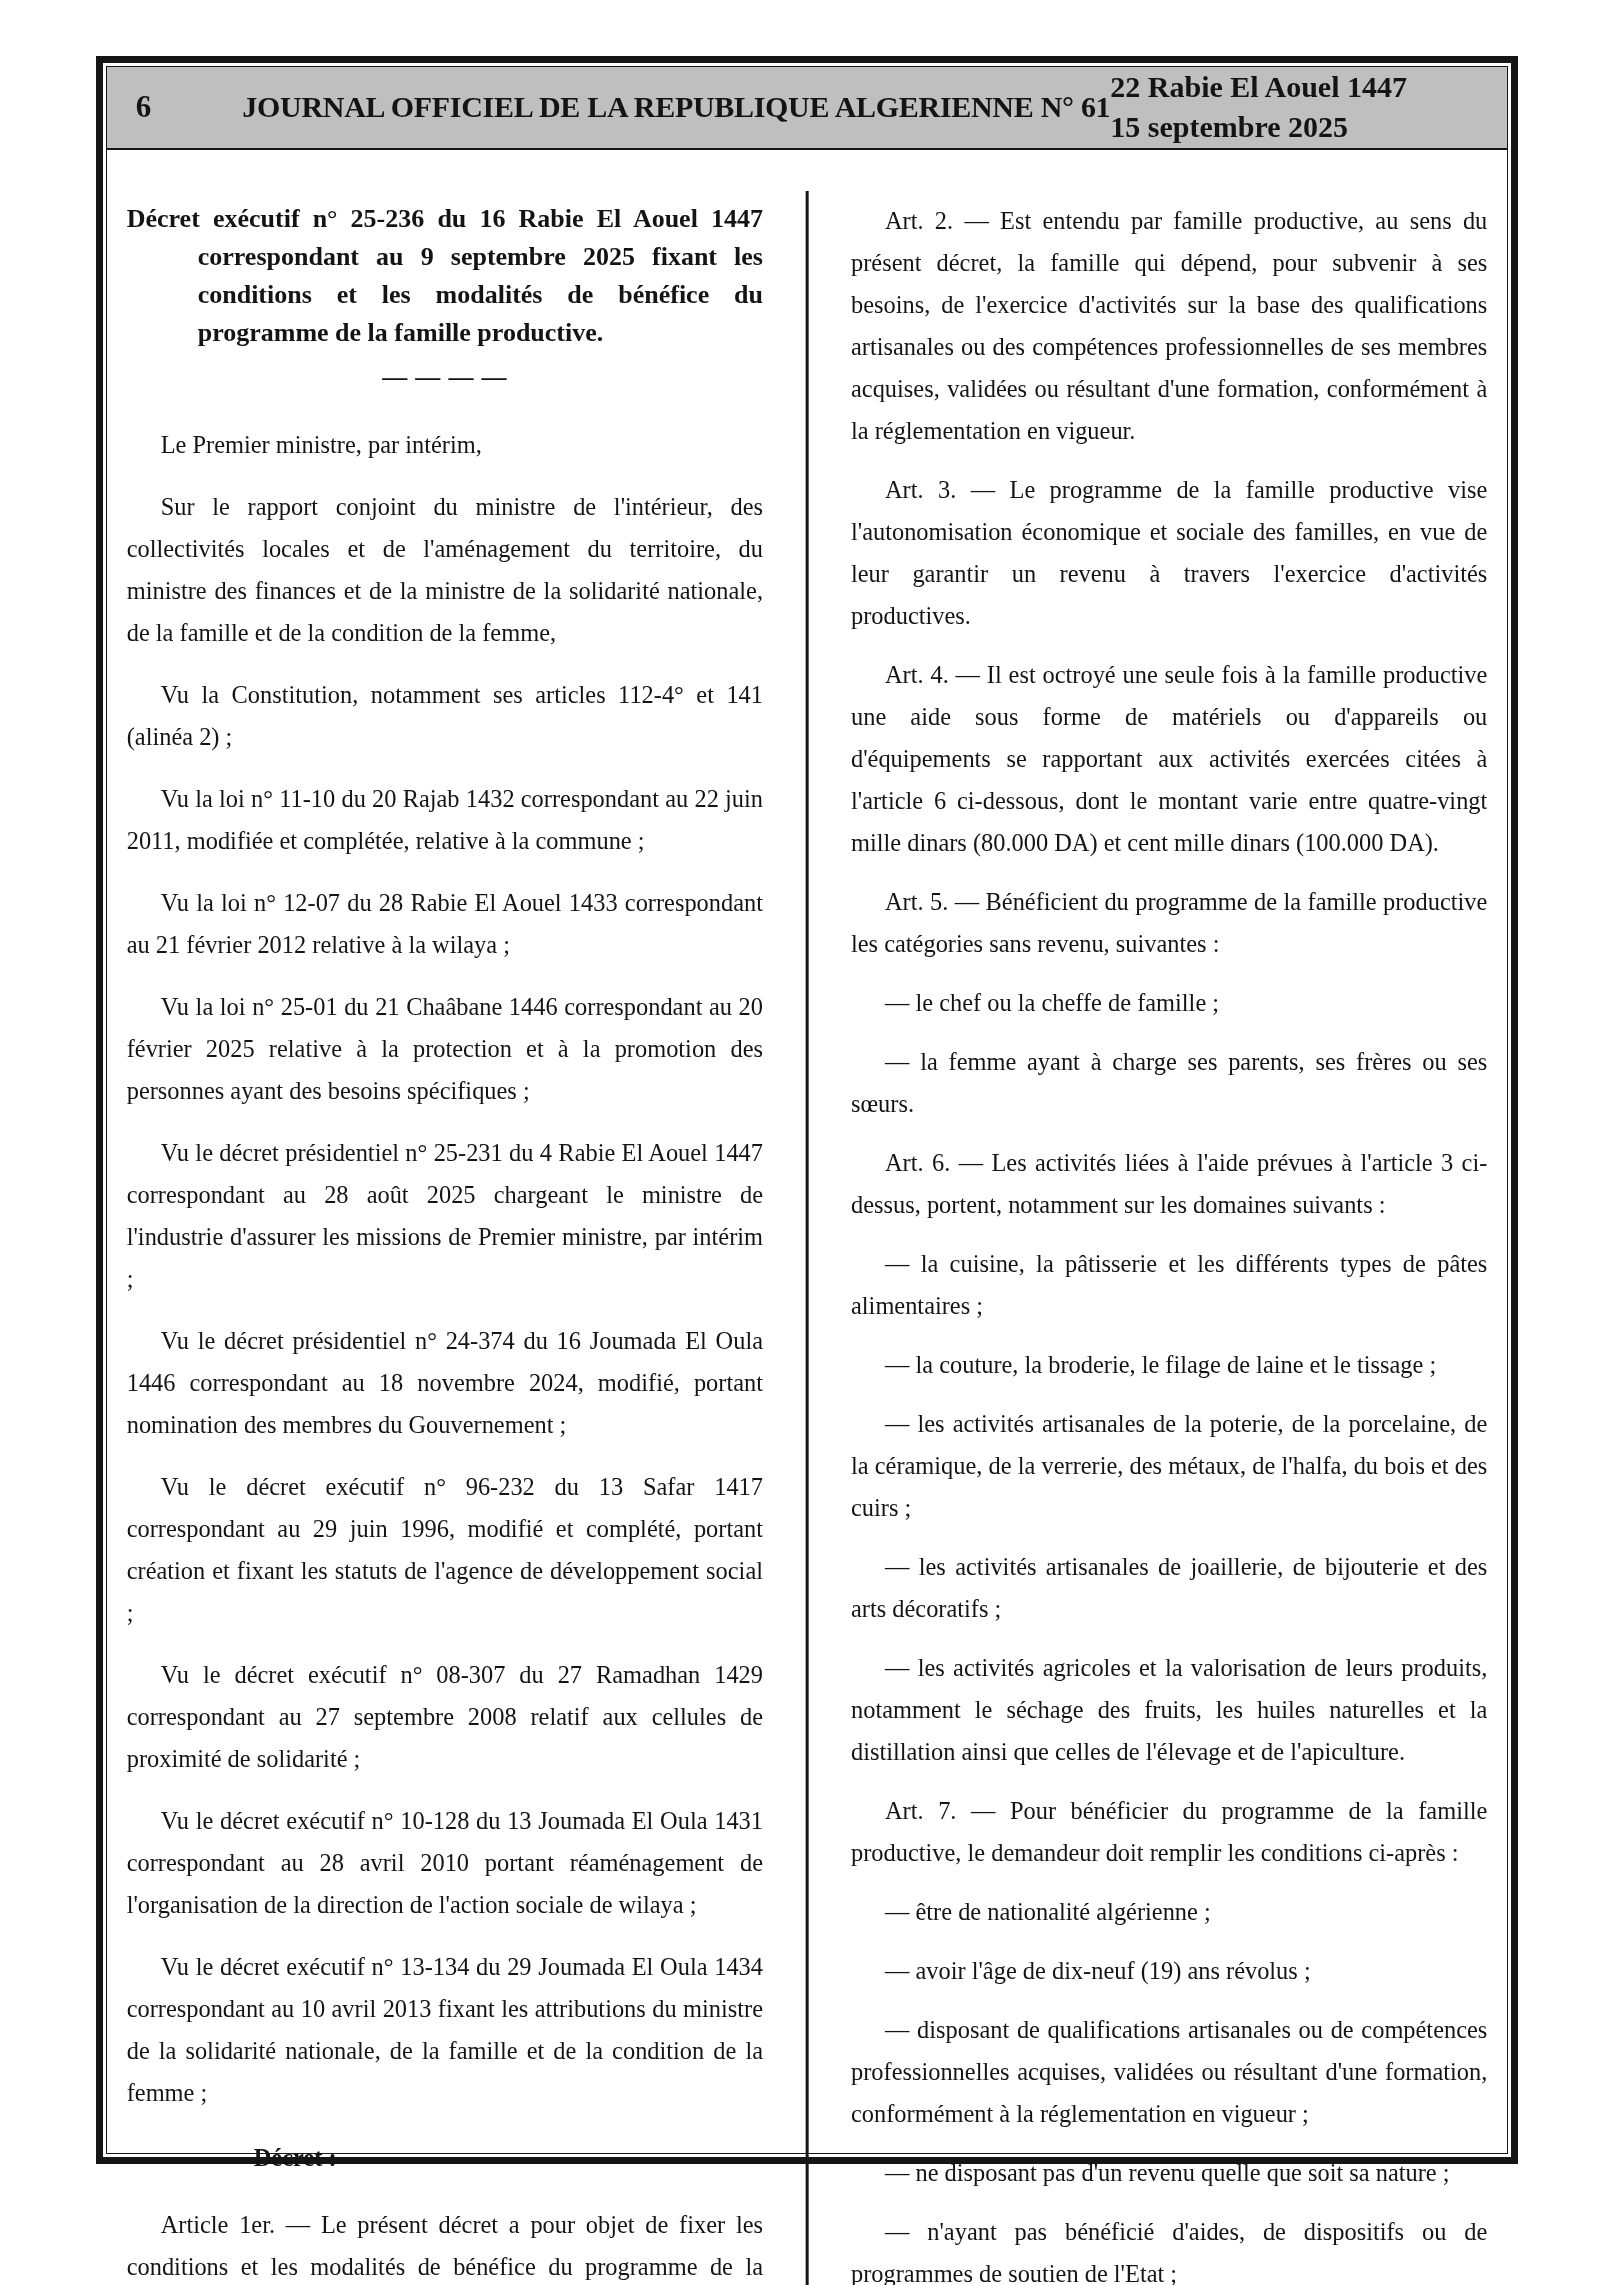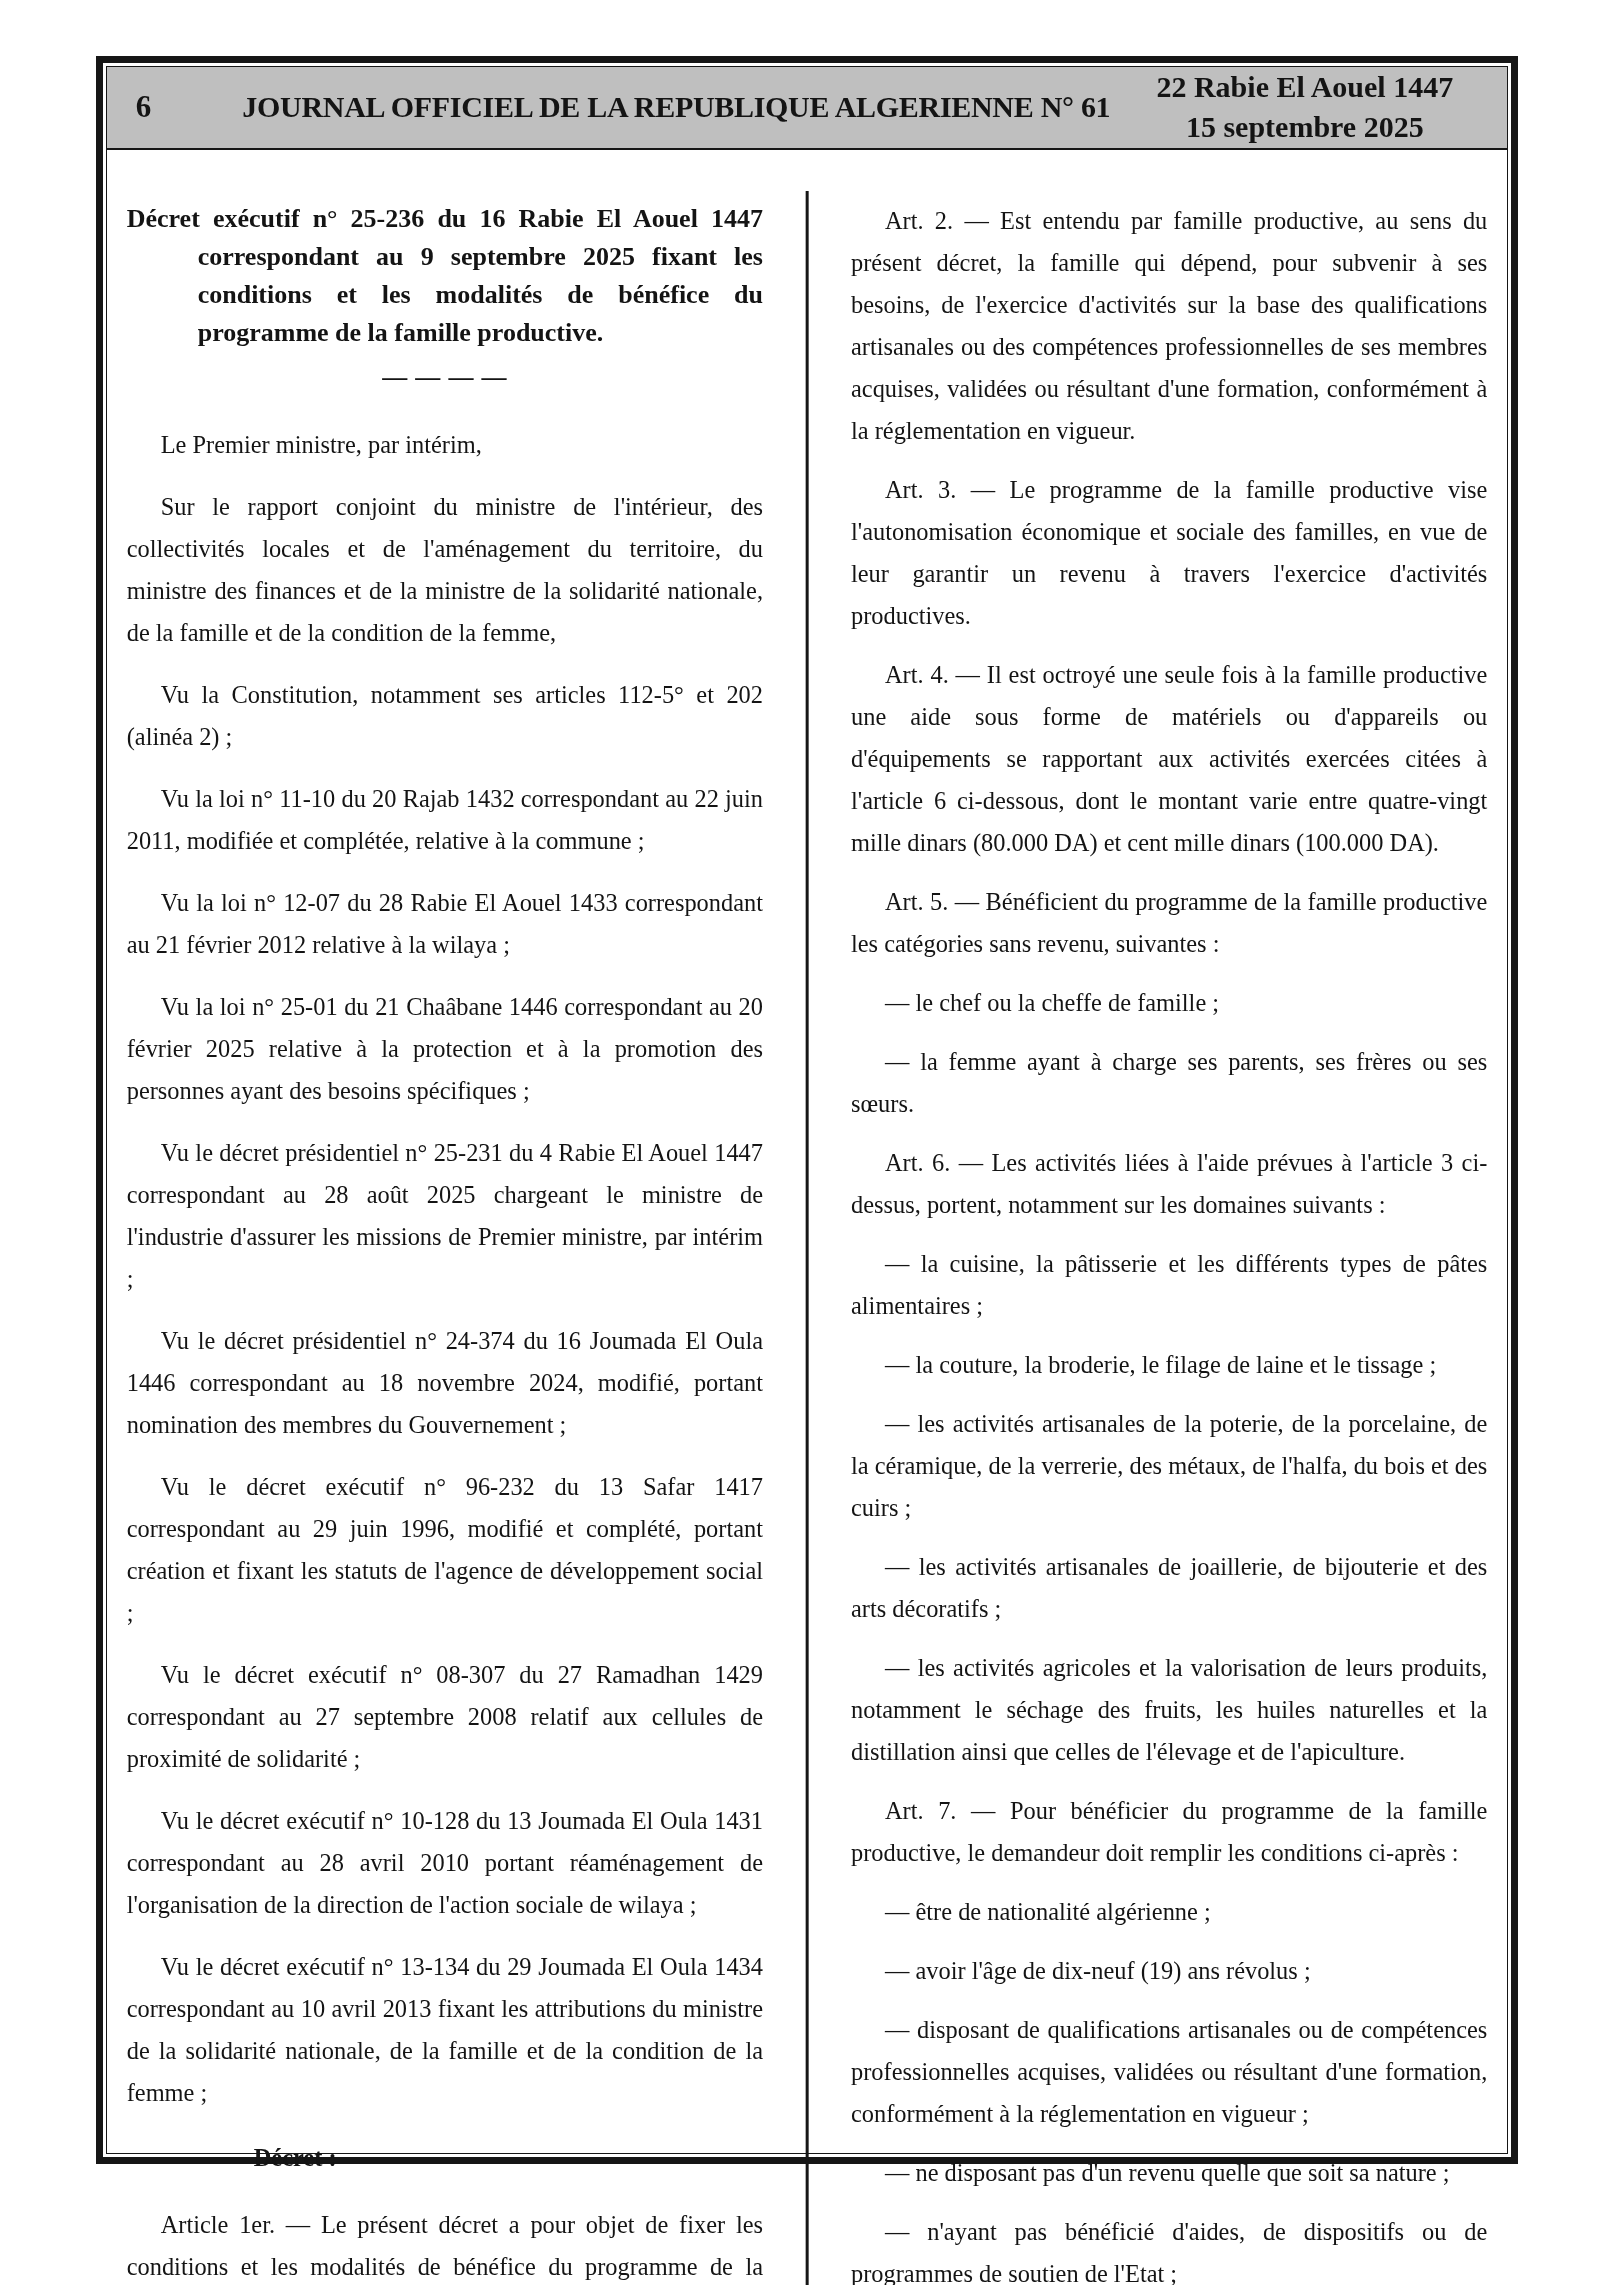--- a/index.html
+++ b/index.html
@@ -48,21 +48,21 @@
   .journal-title {
     flex: 1;
     text-align: right;
     font-size: 30px;
     letter-spacing: -0.3px;
     white-space: nowrap;
   }
   .dates {
     flex: 0 0 389px;
     padding-right: 8px;
-    text-align: center;
+    text-align: left;
     font-size: 30px;
     line-height: 40px;
     white-space: nowrap;
   }
   .content {
     flex: 1;
     position: relative;
     display: flex;
     gap: 88px;
     padding: 50px 20px 0 20px;
@@ -131,21 +131,21 @@
 
     <div class="content">
       <div class="column-divider"></div>
 
       <section class="col col-left">
         <h2 class="decree-title">Décret exécutif n° 25-236 du 16 Rabie El Aouel 1447 correspondant au 9 septembre 2025 fixant les conditions et les modalités de bénéfice du programme de la famille productive.</h2>
         <div class="separator">— — — —</div>
         <div>
             <p class="para">Le Premier ministre, par intérim,</p>
             <p class="para">Sur le rapport conjoint du ministre de l'intérieur, des collectivités locales et de l'aménagement du territoire, du ministre des finances et de la ministre de la solidarité nationale, de la famille et de la condition de la femme,</p>
-            <p class="para">Vu la Constitution, notamment ses articles 112-5° et 202 (alinéa 2) ;</p>
+            <p class="para">Vu la Constitution, notamment ses articles 112-4° et 141 (alinéa 2) ;</p>
             <p class="para">Vu la loi n° 11-10 du 20 Rajab 1432 correspondant au 22 juin 2011, modifiée et complétée, relative à la commune ;</p>
             <p class="para">Vu la loi n° 12-07 du 28 Rabie El Aouel 1433 correspondant au 21 février 2012 relative à la wilaya ;</p>
             <p class="para">Vu la loi n° 25-01 du 21 Chaâbane 1446 correspondant au 20 février 2025 relative à la protection et à la promotion des personnes ayant des besoins spécifiques ;</p>
             <p class="para">Vu le décret présidentiel n° 25-231 du 4 Rabie El Aouel 1447 correspondant au 28 août 2025 chargeant le ministre de l'industrie d'assurer les missions de Premier ministre, par intérim ;</p>
             <p class="para">Vu le décret présidentiel n° 24-374 du 16 Joumada El Oula 1446 correspondant au 18 novembre 2024, modifié, portant nomination des membres du Gouvernement ;</p>
             <p class="para">Vu le décret exécutif n° 96-232 du 13 Safar 1417 correspondant au 29 juin 1996, modifié et complété, portant création et fixant les statuts de l'agence de développement social ;</p>
             <p class="para">Vu le décret exécutif n° 08-307 du 27 Ramadhan 1429 correspondant au 27 septembre 2008 relatif aux cellules de proximité de solidarité ;</p>
             <p class="para">Vu le décret exécutif n° 10-128 du 13 Joumada El Oula 1431 correspondant au 28 avril 2010 portant réaménagement de l'organisation de la  direction  de l'action sociale de wilaya ;</p>
             <p class="para">Vu le décret exécutif  n° 13-134 du 29 Joumada El Oula 1434 correspondant au 10 avril 2013 fixant les attributions du ministre de la solidarité nationale, de la famille et de la condition de la femme ;</p>
             <p class="para p-decrete">Décret :</p>

